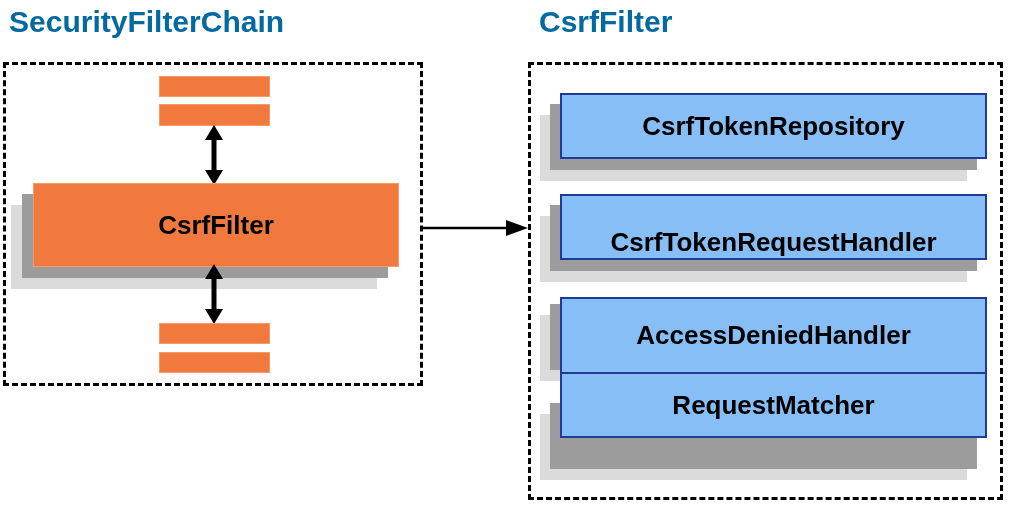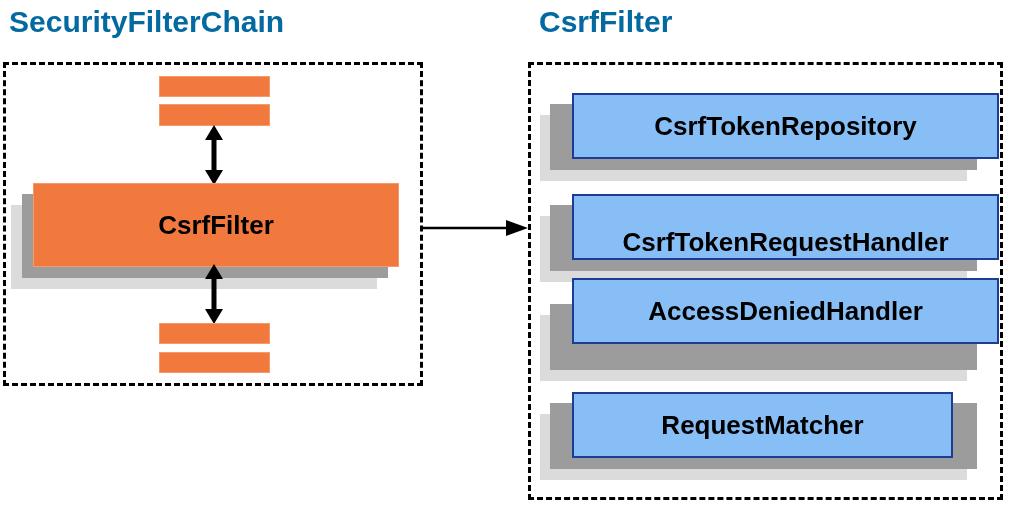--- a/index.html
+++ b/index.html
@@ -52,21 +52,20 @@
     position: absolute;
     background: #87BEF5;
     border: 2px solid #1E3C96;
     box-sizing: border-box;
     display: flex;
     align-items: center;
     justify-content: center;
     font-size: 26px;
     font-weight: 700;
     color: #000000;
-    margin-left: 12px;
   }
   .shadow-dark  { position: absolute; background: #9C9C9C; }
   .shadow-light { position: absolute; background: #DBDBDB; }
   svg { display: block; }
 </style>
 </head>
 <body>
 
 <div class="canvas">
 
@@ -120,23 +119,23 @@
   </div>
 
   <div class="shadow-light" style="left:540px; top:216px; width:427px; height:66px;"></div>
   <div class="shadow-dark" style="left:550px; top:205px; width:427px; height:66px;"></div>
   <div class="blue-box" style="left:560px; top:194px; width:427px; height:66px;align-items:flex-end;">
     <span>CsrfTokenRequestHandler</span>
   </div>
 
   <div class="shadow-light" style="left:540px; top:315px; width:427px; height:66px;"></div>
   <div class="shadow-dark" style="left:550px; top:304px; width:427px; height:66px;"></div>
-  <div class="blue-box" style="left:560px; top:278px; width:427px; height:66px;justify-content:center;">
+  <div class="blue-box" style="left:560px; top:297px; width:427px; height:77px;justify-content:center;">
     <span>AccessDeniedHandler</span>
   </div>
 
   <div class="shadow-light" style="left:540px; top:414px; width:427px; height:66px;"></div>
   <div class="shadow-dark" style="left:550px; top:403px; width:427px; height:66px;"></div>
-  <div class="blue-box" style="left:560px; top:392px; width:381px; height:66px;align-items:center;">
+  <div class="blue-box" style="left:560px; top:372px; width:427px; height:66px;align-items:center;">
     <span>RequestMatcher</span>
   </div>
 
 </div>
 
 </body></html>

